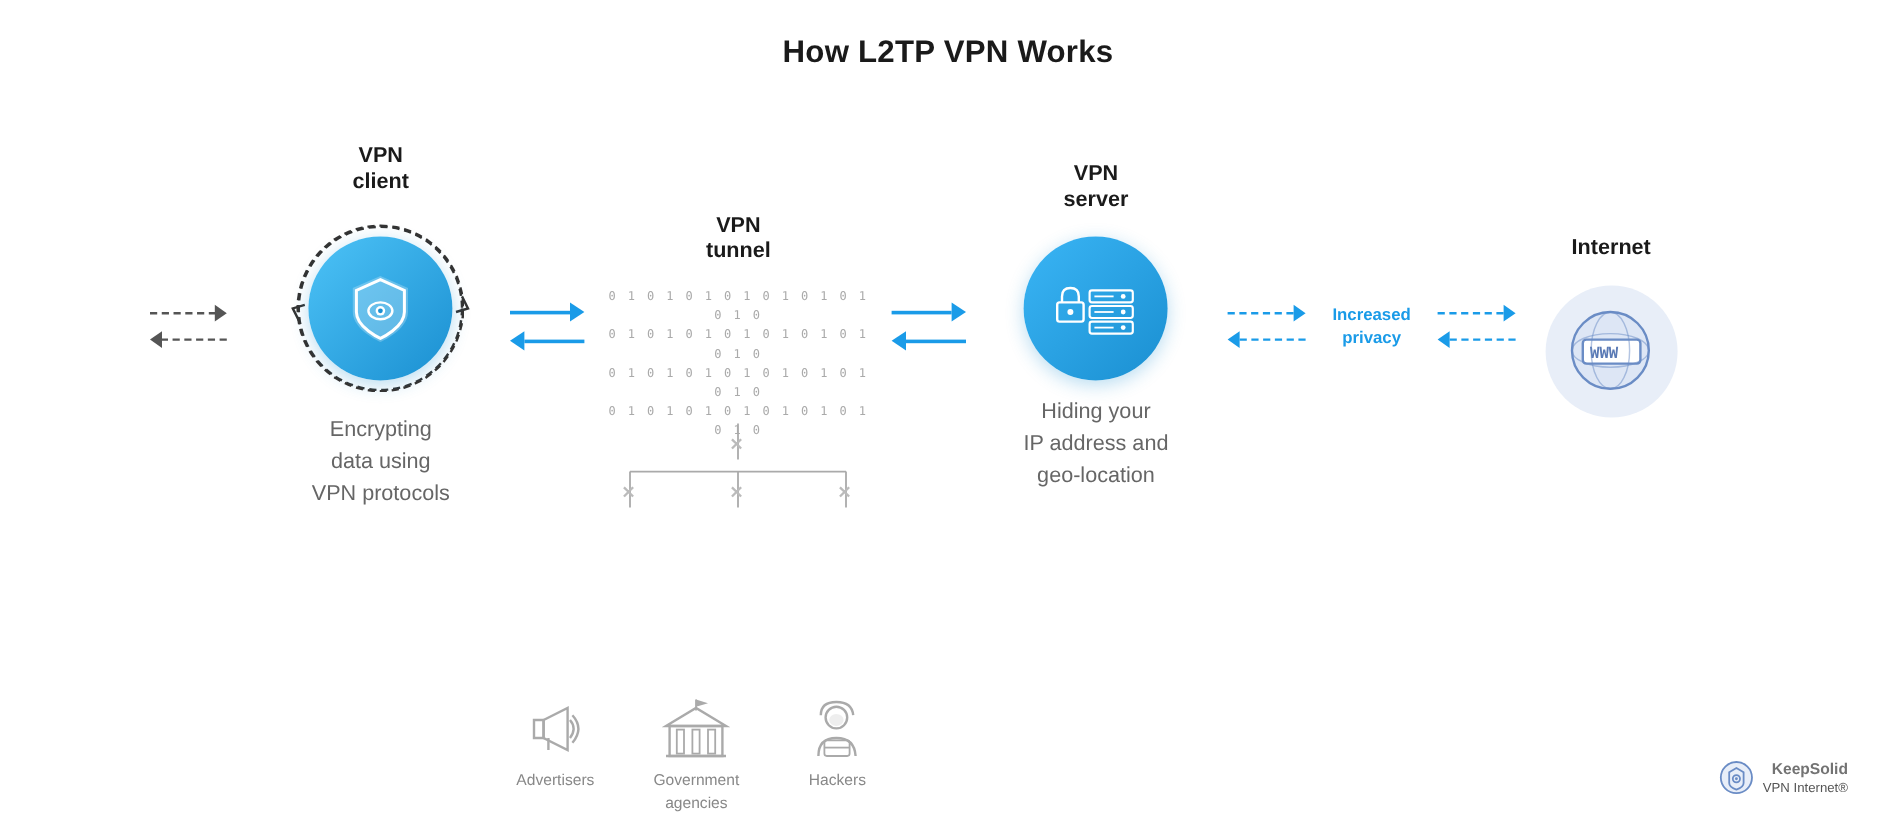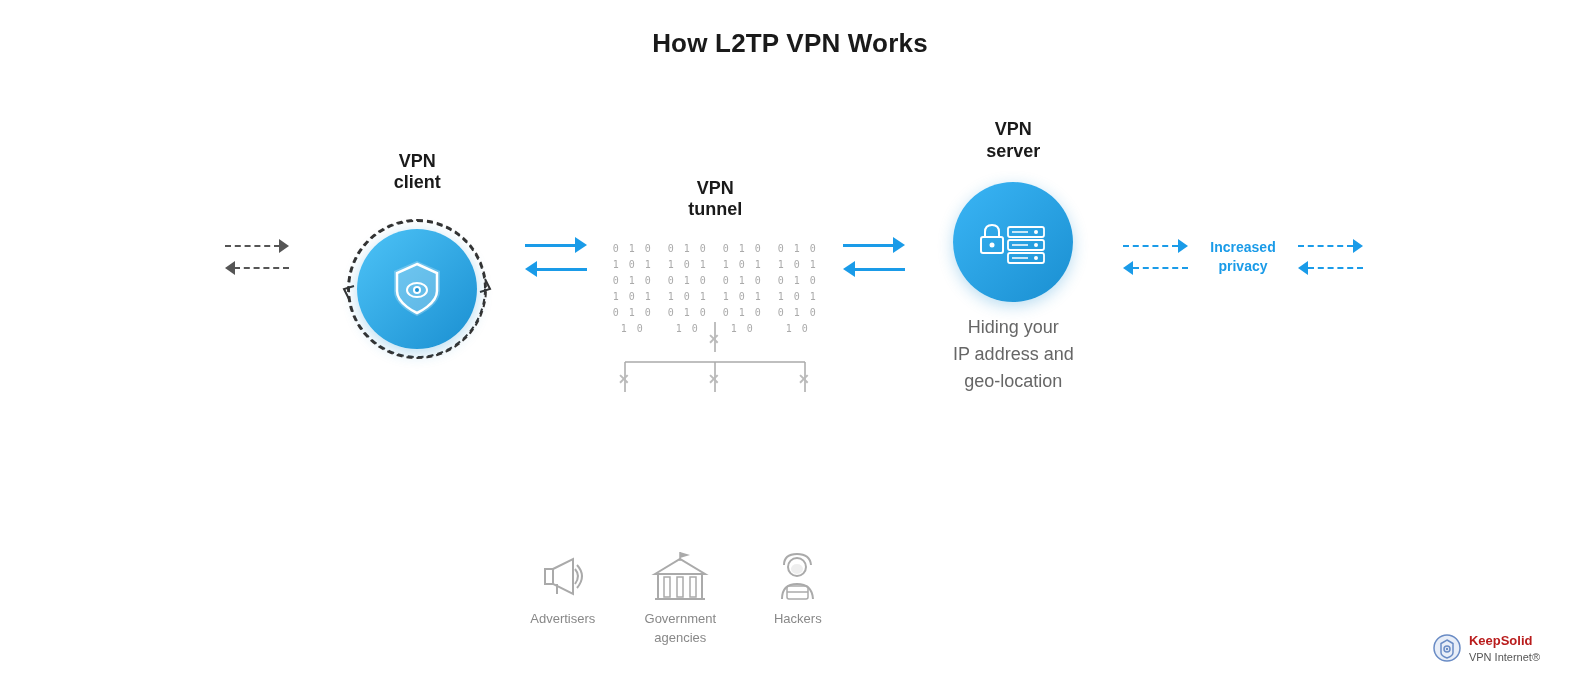--- a/index.html
+++ b/index.html
@@ -96,21 +96,21 @@
       width: 240px;
       margin-left: 10px;
       margin-right: 10px;
       position: relative;
     }
 
     .tunnel-box {
       width: 220px;
       position: relative;
       display: flex;
-      flex-direction: row;
+      flex-direction: column;
       align-items: center;
     }
 
     .binary-row {
       font-size: 10px;
       color: #aaa;
       letter-spacing: 2px;
       line-height: 1.6;
       text-align: center;
       font-family: monospace;
@@ -304,21 +304,22 @@
       display: flex;
       flex-direction: column;
       font-size: 11px;
       color: #555;
       line-height: 1.3;
     }
 
     .brand-text .brand-name {
       font-weight: 700;
       font-size: 13px;
-      color: #b91c1c;
+      color: #737373;
+      text-align: right;
     }
 
     
     svg {
       overflow: visible;
     }
 
     
     .diagram-row {
       display: flex;
@@ -376,20 +377,21 @@
 
             <path d="M32 5 L55 15 L55 35 C55 50 32 60 32 60 C32 60 9 50 9 35 L9 15 Z" fill="white" opacity="0.25"></path>
             <path d="M32 8 L52 17 L52 35 C52 48 32 57 32 57 C32 57 12 48 12 35 L12 17 Z" fill="none" stroke="white" stroke-width="2.5"></path>
 
             <ellipse cx="32" cy="34" rx="10" ry="7" fill="none" stroke="white" stroke-width="2"></ellipse>
             <circle cx="32" cy="34" r="4" fill="white"></circle>
             <circle cx="32" cy="34" r="2" fill="#1a8fd1"></circle>
           </svg>
         </div>
       </div>
+      <div class="col-subtext">Encrypting<br>data using<br>VPN protocols</div>
     </div>
 
     <div class="arrows-between">
       <div class="blue-arrow-right">
         <div class="blue-line" style="width:50px;"></div>
       </div>
       <div class="blue-arrow-left">
         <div class="blue-line" style="width:50px;"></div>
       </div>
     </div>
@@ -523,20 +525,36 @@
       <div style="display:flex; flex-direction:column; gap:8px; align-items:center;">
         <div class="blue-dashed-arrow-right">
           <div class="blue-dashed-line" style="width:55px;"></div>
         </div>
         <div class="blue-dashed-arrow-left">
           <div class="blue-dashed-line" style="width:55px;"></div>
         </div>
       </div>
     </div>
 
+    <div class="col col-internet">
+      <div class="col-label">Internet</div>
+      <div class="internet-circle">
+        <svg width="75" height="75" viewBox="0 0 75 75">
+
+          <circle cx="37" cy="37" r="32" fill="#dde6f5" stroke="#6a8cc5" stroke-width="2"></circle>
+
+          <rect x="14" y="28" width="48" height="20" rx="3" fill="white" stroke="#6a8cc5" stroke-width="2"></rect>
+          <text x="20" y="43" font-size="13" fill="#5a7ab5" font-weight="700" font-family="monospace">WWW</text>
+
+          <ellipse cx="37" cy="37" rx="32" ry="14" fill="none" stroke="#6a8cc5" stroke-width="1.2" opacity="0.5"></ellipse>
+
+          <ellipse cx="37" cy="37" rx="16" ry="32" fill="none" stroke="#6a8cc5" stroke-width="1.2" opacity="0.5"></ellipse>
+        </svg>
+      </div>
+    </div>
 
   </div>
 
   <div class="brand-watermark">
     <svg width="28" height="28" viewBox="0 0 28 28">
       <circle cx="14" cy="14" r="13" fill="#e8eef8" stroke="#6a8cc5" stroke-width="1.5"></circle>
       <path d="M14 6 L20 9.5 L20 18.5 C20 22 14 24 14 24 C14 24 8 22 8 18.5 L8 9.5 Z" fill="none" stroke="#6a8cc5" stroke-width="1.5"></path>
       <circle cx="14" cy="15" r="3" fill="none" stroke="#6a8cc5" stroke-width="1.5"></circle>
       <circle cx="14" cy="15" r="1.2" fill="#6a8cc5"></circle>
     </svg>

